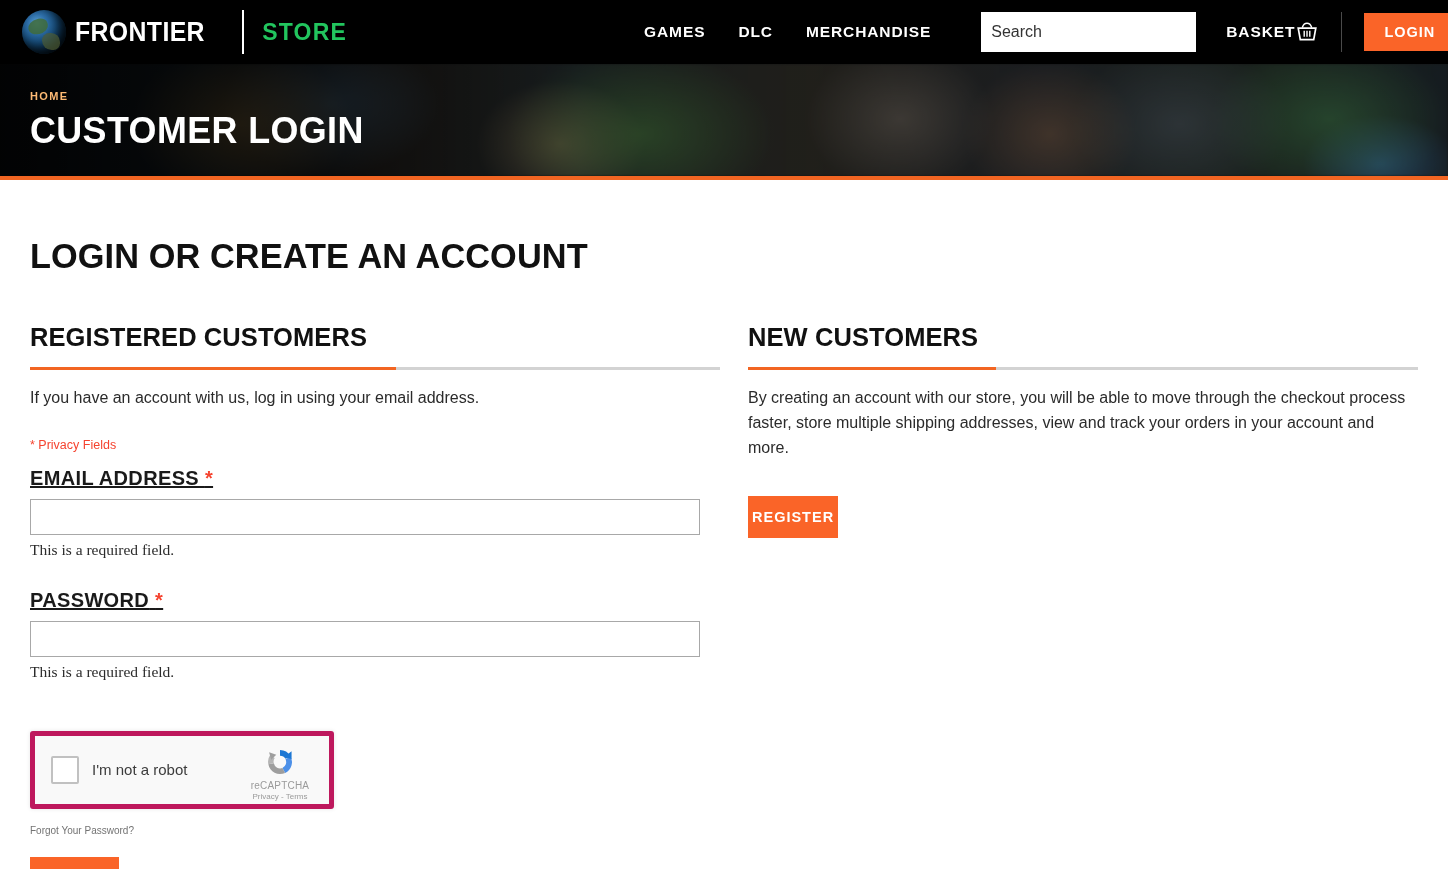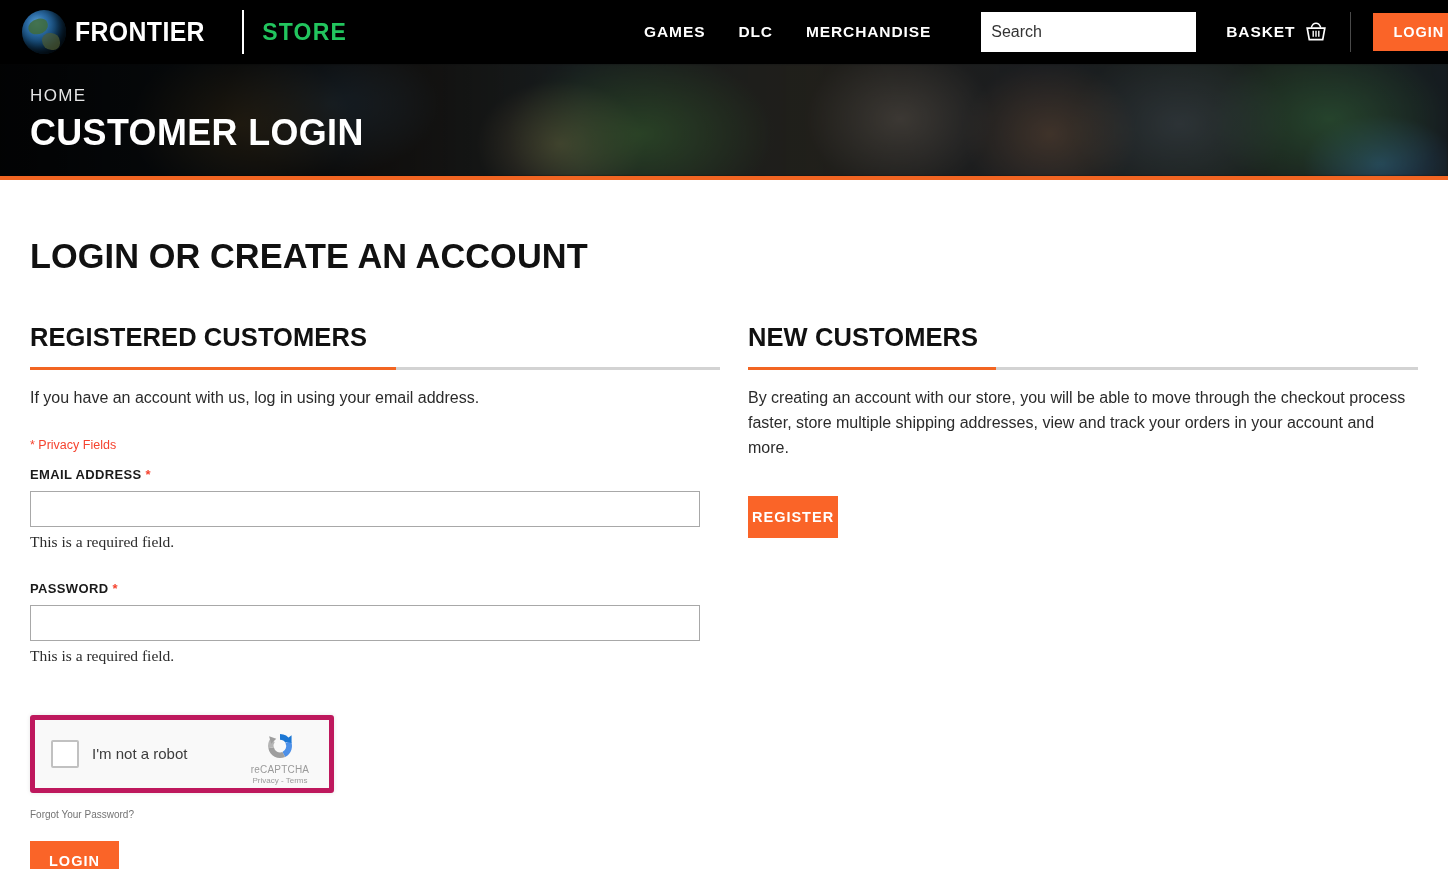--- a/index.html
+++ b/index.html
@@ -106,21 +106,20 @@
   .search-input::placeholder { color: #333; opacity: 1; }
 
   .header-right {
     display: flex;
     align-items: center;
     margin-left: 30px;
   }
   .basket {
     display: flex;
     align-items: center;
-    gap: 9px;
     cursor: pointer;
   }
   .basket-label {
     color: #ffffff;
     font-size: 15.5px;
     font-weight: bold;
     letter-spacing: 0.9px;
   }
   .basket-icon { width: 24px; height: 24px; display: block; }
   .header-sep {
@@ -169,23 +168,23 @@
     position: absolute;
     inset: 0;
     background: linear-gradient(90deg, rgba(0,0,0,.88) 0%, rgba(0,0,0,.72) 22%, rgba(0,0,0,.30) 40%, rgba(0,0,0,.18) 100%);
   }
   .banner-inner {
     position: relative;
     padding-left: 30px;
     padding-top: 22px;
   }
   .breadcrumb {
-    color: #e5e5e5;
-    font-size: 17px;
-    font-weight: normal;
+    color: #fdba74;
+    font-size: 11px;
+    font-weight: bold;
     letter-spacing: 1.4px;
     text-decoration: none;
     cursor: pointer;
     display: inline-block;
   }
   .banner-title {
     color: #ffffff;
     font-size: 37px;
     font-weight: bold;
     letter-spacing: 0.4px;
@@ -243,26 +242,27 @@
     line-height: 1.55;
   }
   .required-note {
     color: #f5432f;
     font-size: 12.5px;
     margin: 27px 0 0 0;
   }
 
   .field { margin-top: 15px; }
   .field-label {
-    font-size: 13px;
+    font-size: 20px;
     font-weight: bold;
     color: #1a1a1a;
     letter-spacing: 0.35px;
     display: block;
     margin-bottom: 9px;
+    text-decoration: underline;
   }
   .req-star { color: #f5432f; font-weight: bold; }
   .text-input {
     width: 670px;
     height: 36px;
     border: 1px solid #a8a8a8;
     background: #ffffff;
     font-size: 15px;
     font-family: "Liberation Sans", sans-serif;
     padding: 0 9px;

